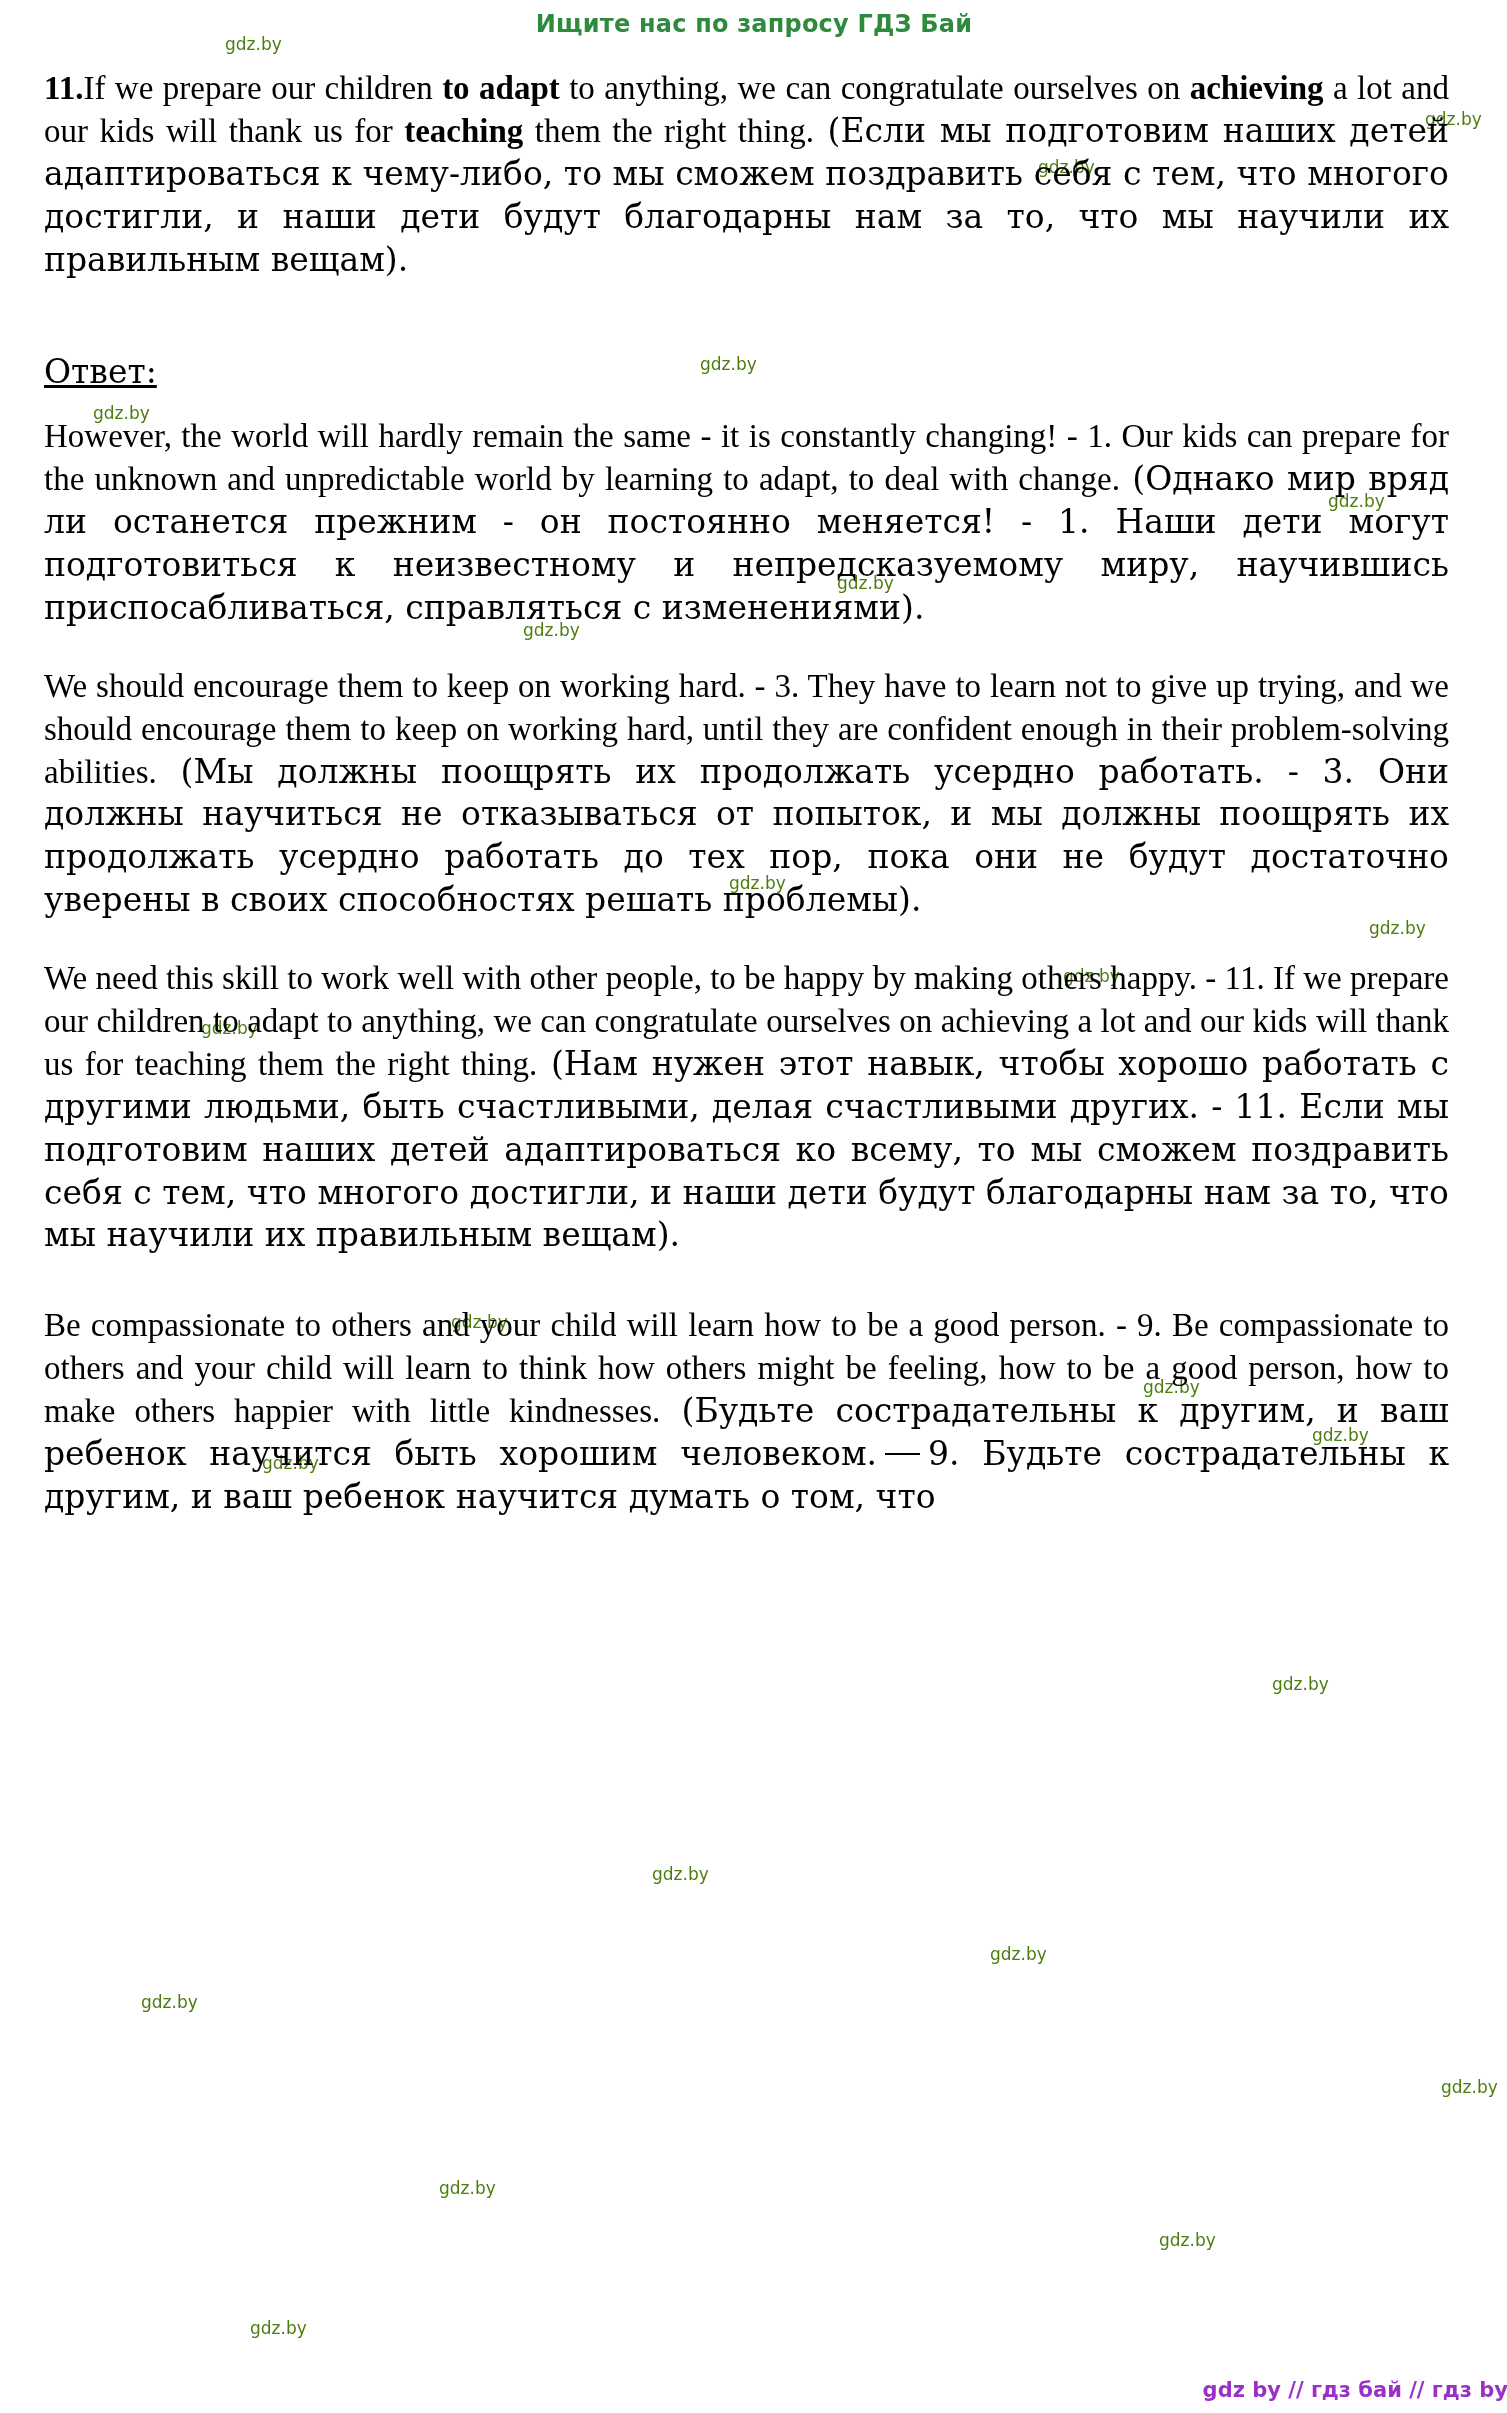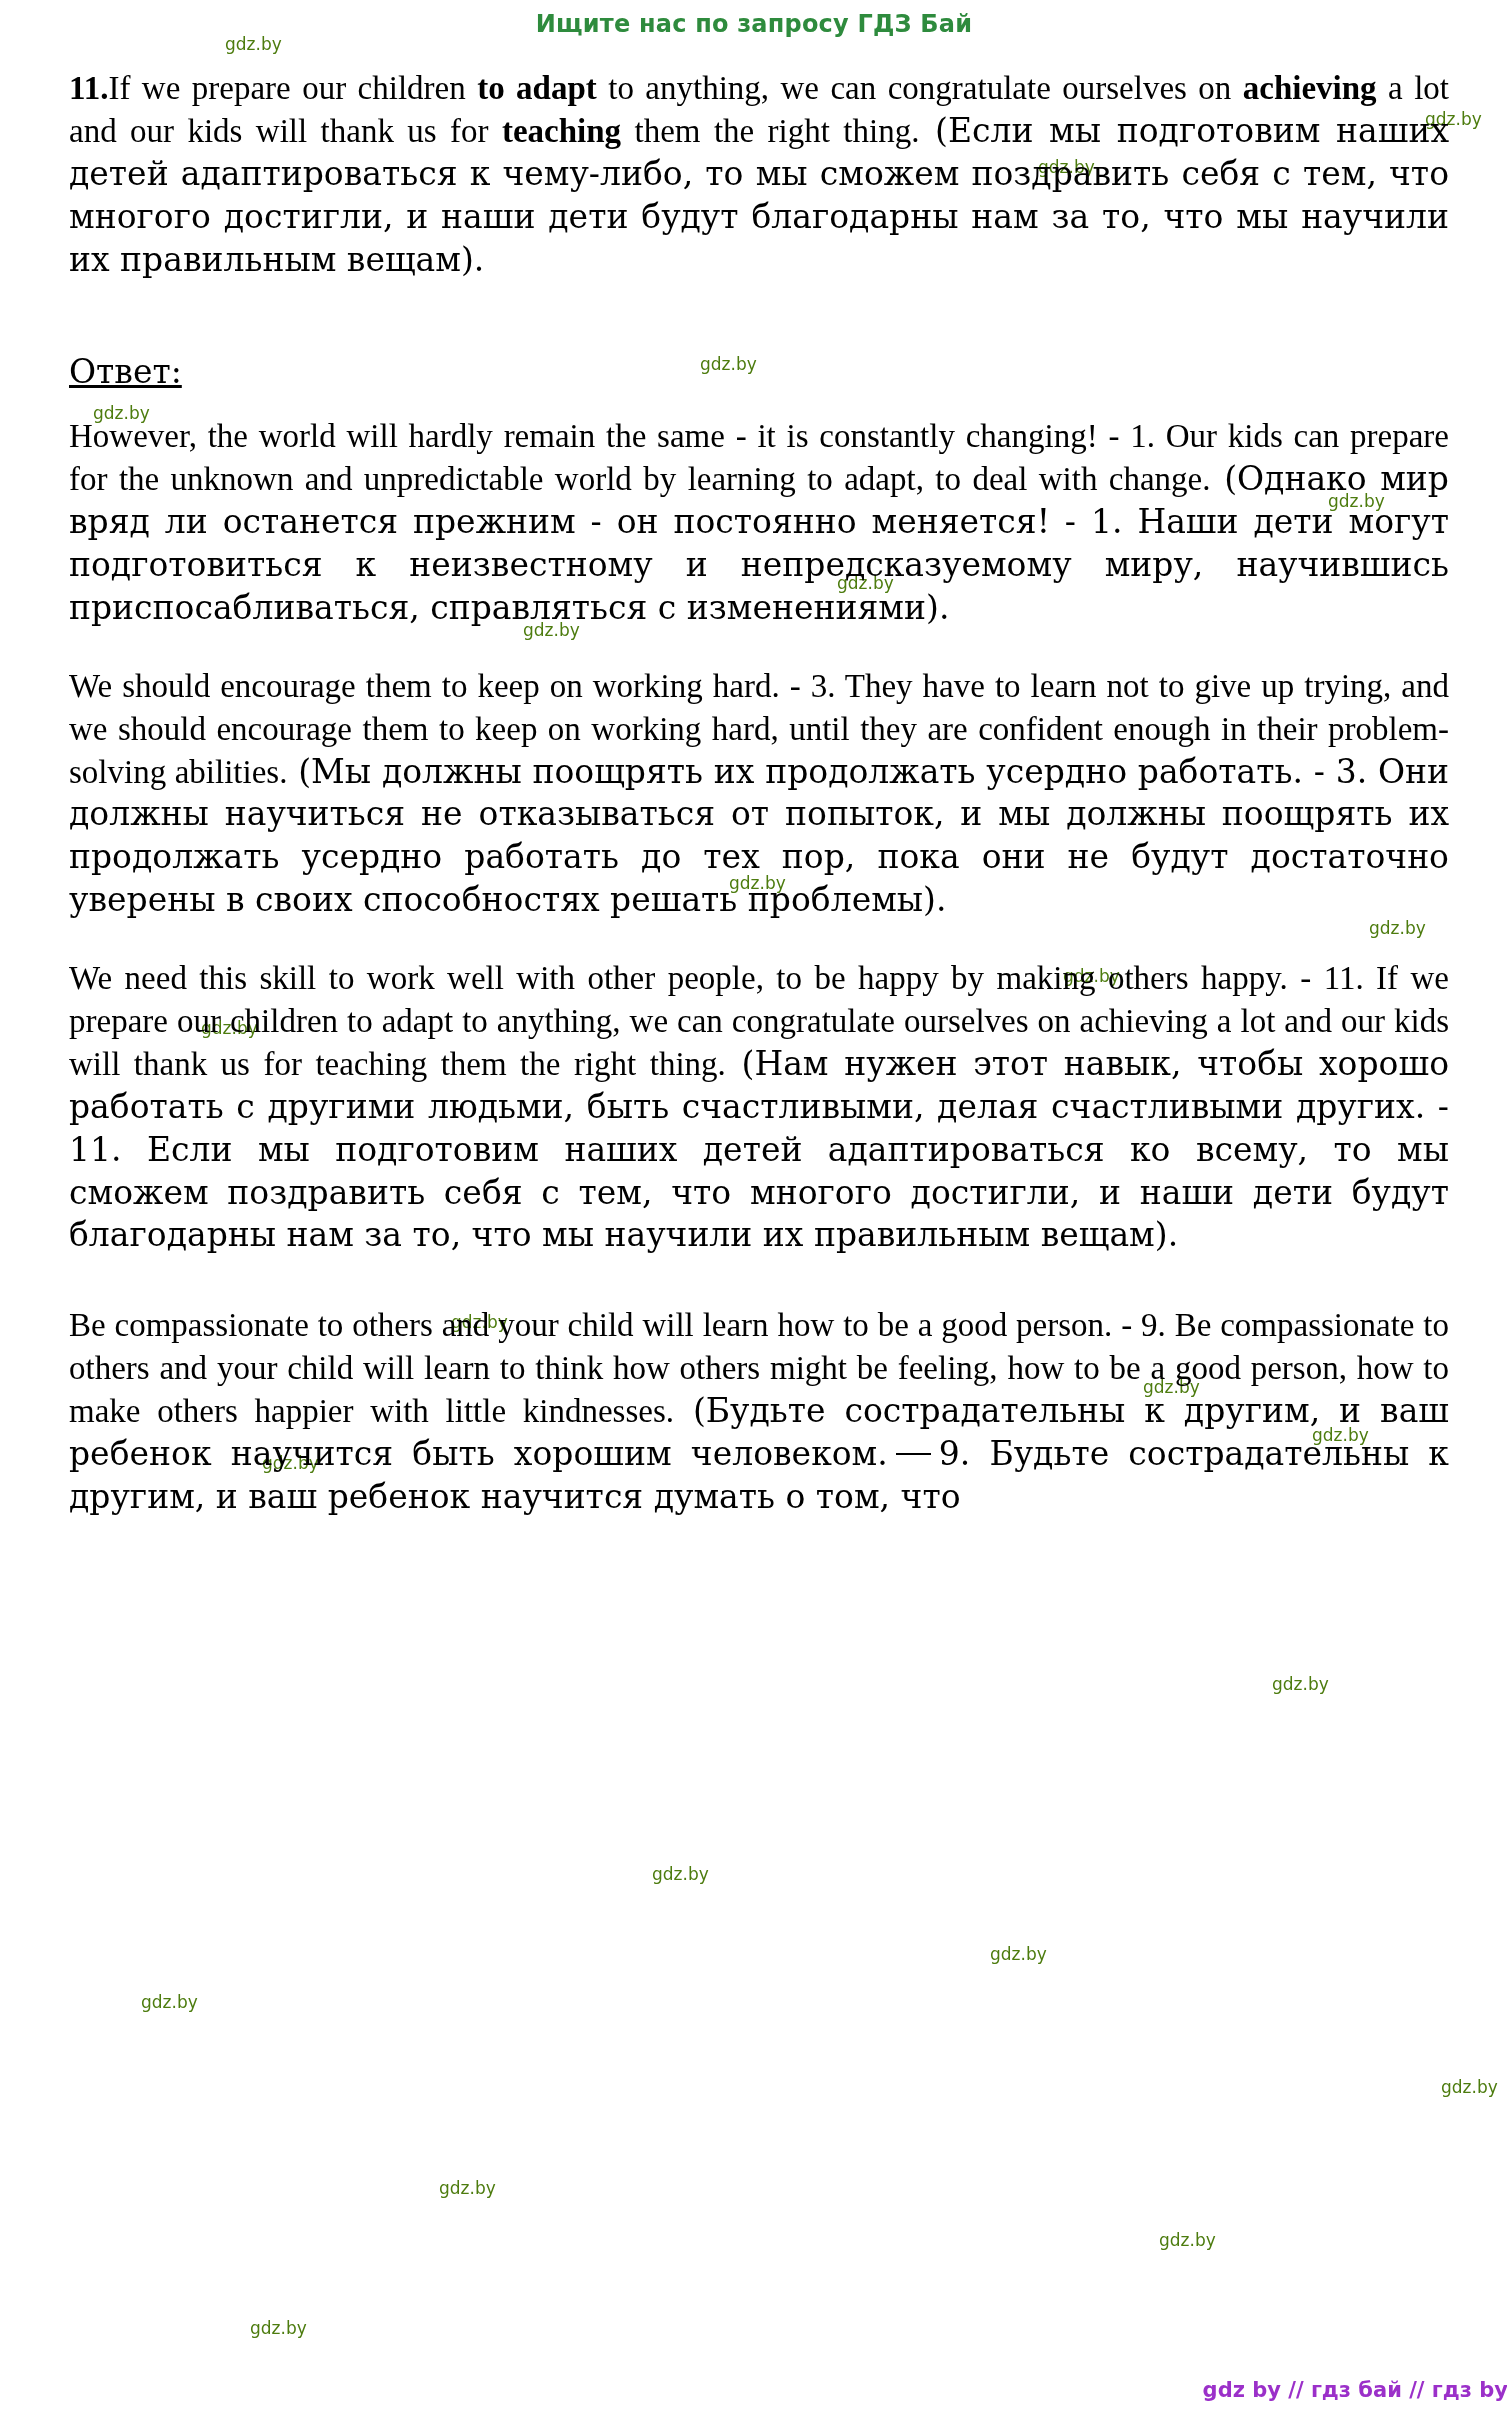--- a/index.html
+++ b/index.html
@@ -12,21 +12,21 @@
     min-height: 2413px;
     position: relative;
     font-family: "Liberation Serif", serif;
     color: #000000;
   }
   .page {
     position: relative;
     width: 1508px;
     min-height: 2413px;
     box-sizing: border-box;
-    padding: 32px 44px 32px 69px;
+    padding: 32px 44px 32px 44px;
     overflow: hidden;
   }
   .top-banner {
     position: absolute;
     top: 9.7px;
     left: 0;
     width: 100%;
     text-align: center;
     font-family: "DejaVu Sans", sans-serif;
     font-size: 24px;

